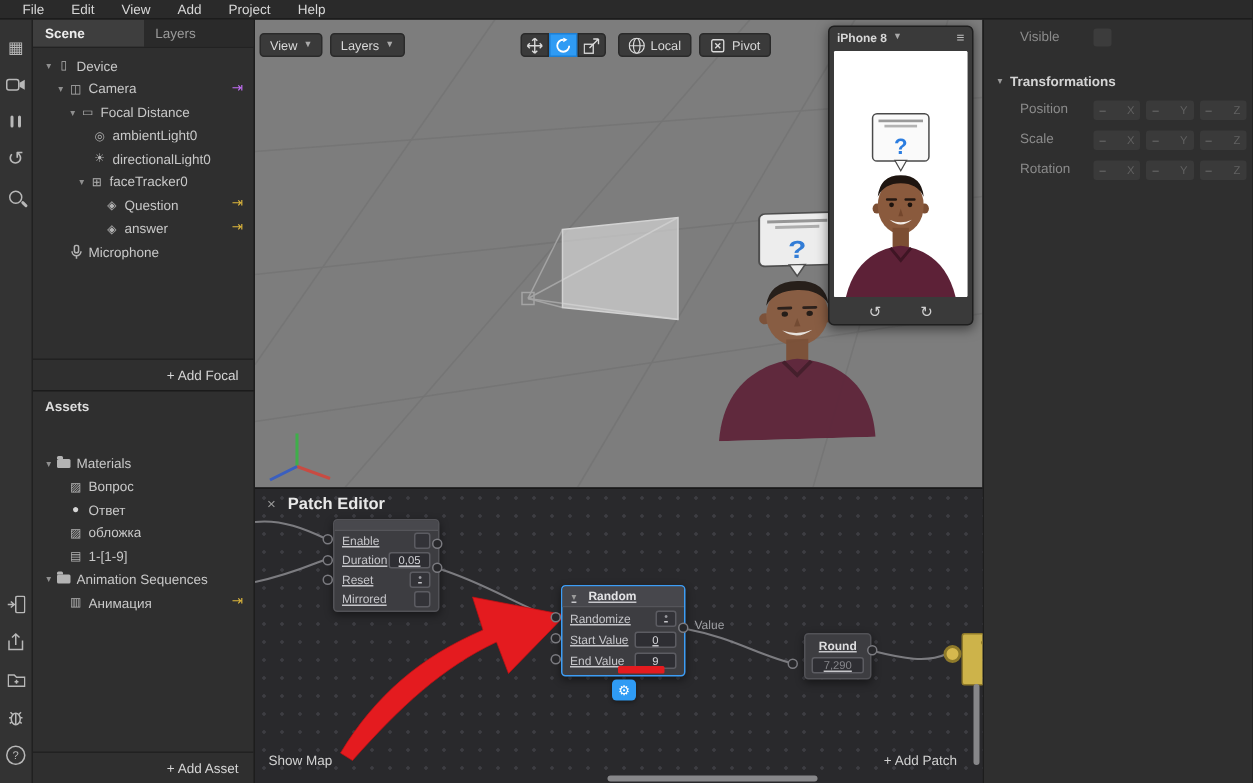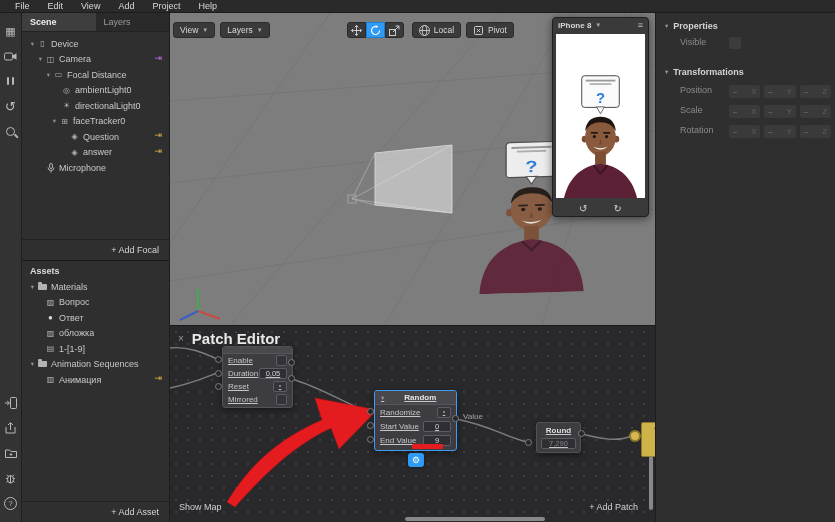--- a/index.html
+++ b/index.html
@@ -22,21 +22,21 @@
   .search-glass::after{content:"";position:absolute;width:4.5px;height:1.5px;background:currentColor;
            transform:rotate(45deg);right:-4px;bottom:-2px;border-radius:1px;}
   .help-circle{width:11px;height:11px;border:1px solid currentColor;border-radius:50%;
            font-size:7.5px;line-height:11px;text-align:center;}
   .help-circle::after{content:"?";}
   
   #scene-panel{position:absolute;left:22px;top:13px;width:148px;height:247px;background:#2f2f2f;
            border-right:1px solid #1d1d1d;box-sizing:border-box;display:flex;flex-direction:column;}
   #assets-panel{position:absolute;left:22px;top:260px;width:148px;height:262px;background:#2f2f2f;
            border-right:1px solid #1d1d1d;border-top:1px solid #1b1b1b;box-sizing:border-box;
-           display:flex;flex-direction:column;}
+           display:flex;flex-direction:column;gap:22px;}
   .tabbar{display:flex;height:18px;flex:0 0 auto;border-bottom:1px solid #222;}
   .tab{flex:1;font-size:9px;line-height:18px;padding-left:8px;cursor:default;}
   .tab.active{background:#3e3e3e;color:#ededed;font-weight:bold;}
   .tab.inactive{background:#2a2a2a;color:#9b9b9b;}
   .tree{flex:1 1 auto;overflow:hidden;padding-top:4px;}
   .trow{display:flex;align-items:center;height:15.5px;font-size:9px;color:#c8c8c8;position:relative;}
   .caret{width:9px;color:#8f8f8f;font-size:6.5px;text-align:center;flex:0 0 auto;}
   .caret::after{content:"▾";}
   .caret.blank::after{content:"";}
   .ticon{width:11px;margin-right:3px;font-size:8px;color:#b3b3b3;text-align:center;flex:0 0 auto;
@@ -82,27 +82,27 @@
   .pbox{width:25px;height:13px;background:#3a3a3a;border-radius:2px;display:flex;align-items:center;
          justify-content:space-between;padding:0 4px;margin-right:4px;font-size:7.5px;color:#7a7a7a;}
   .pbox .axis{color:#616161;}
   .vcheck{width:12px;height:12px;background:#3c3c3c;border-radius:2px;}
   
   #patch{position:absolute;left:170px;top:325px;width:485px;height:197px;background:#29292c;
          border-top:1px solid #191919;box-sizing:border-box;overflow:hidden;
          background-image:radial-gradient(circle,#3d3d42 1px,transparent 1.3px);background-size:12px 12px;}
   #patch-header{position:absolute;left:8px;top:4px;display:flex;align-items:center;gap:8px;z-index:4;}
   #patch-close{color:#9a9a9a;font-size:10px;}
-  #patch-title{color:#e8e8e8;font-size:15px;font-weight:bold;}
+  #patch-title{color:#e8e8e8;font-size:11px;font-weight:bold;}
   #patch svg.wires{position:absolute;left:0;top:0;z-index:1;pointer-events:none;}
   .pnode{position:absolute;background:#3d3d41;border:1px solid #525257;border-radius:3px;
          box-shadow:0 2px 6px rgba(0,0,0,.45);font-size:8px;color:#c6c6ca;z-index:2;box-sizing:border-box;text-decoration:underline;}
   .nstrip{height:6px;background:#48484d;border-bottom:1px solid #55555a;border-radius:2px 2px 0 0;}
   .ntitle{height:13px;background:#47474c;border-bottom:1px solid #55555a;display:flex;align-items:center;
-         gap:20px;padding:0 6px;font-weight:bold;color:#e4e4e6;border-radius:2px 2px 0 0;}
+         gap:8px;padding:0 6px;font-weight:bold;color:#e4e4e6;border-radius:2px 2px 0 0;}
   .nrow{display:flex;align-items:center;height:13px;padding:0 5px;}
   .nval{margin-left:auto;width:26px;height:9px;background:#2e2e33;border:1px solid #5c5c62;border-radius:2px;
          color:#d6d6da;font-size:7.5px;display:flex;align-items:center;justify-content:center;}
   .ncheck{margin-left:auto;width:9px;height:9px;background:#333338;border:1px solid #5c5c62;border-radius:2px;}
   .npulse{margin-left:auto;width:12px;height:9px;background:#333338;border:1px solid #5c5c62;border-radius:2px;
          color:#9a9aa0;font-size:7px;line-height:8px;text-align:center;}
   .port{position:absolute;width:7px;height:7px;border-radius:50%;background:#27272a;border:1px solid #7b7b80;
          z-index:3;box-sizing:border-box;}
   #random-node{border:1.5px solid #3d9df5;}
   #value-out-label{position:absolute;left:293px;top:86px;font-size:8px;color:#9fa0a4;z-index:2;}
@@ -406,24 +406,20 @@
         </svg>
       </div>
       <div id="preview-footer">
         <span>↺</span>
         <span>↻</span>
       </div>
     </div>
   </div>
 
   <div id="rightpanel">
-    <div class="sec-header">
-      <span class="sec-caret">▾</span>
-      <span>Properties</span>
-    </div>
     <div class="prop-row" style="margin-top:6px">
       <span class="prop-label">Visible</span>
       <span class="vcheck"></span>
     </div>
     <div class="sec-header" style="padding-top:10px">
       <span class="sec-caret">▾</span>
       <span>Transformations</span>
     </div>
     <div class="prop-row" style="margin-top:8px">
       <span class="prop-label">Position</span>

